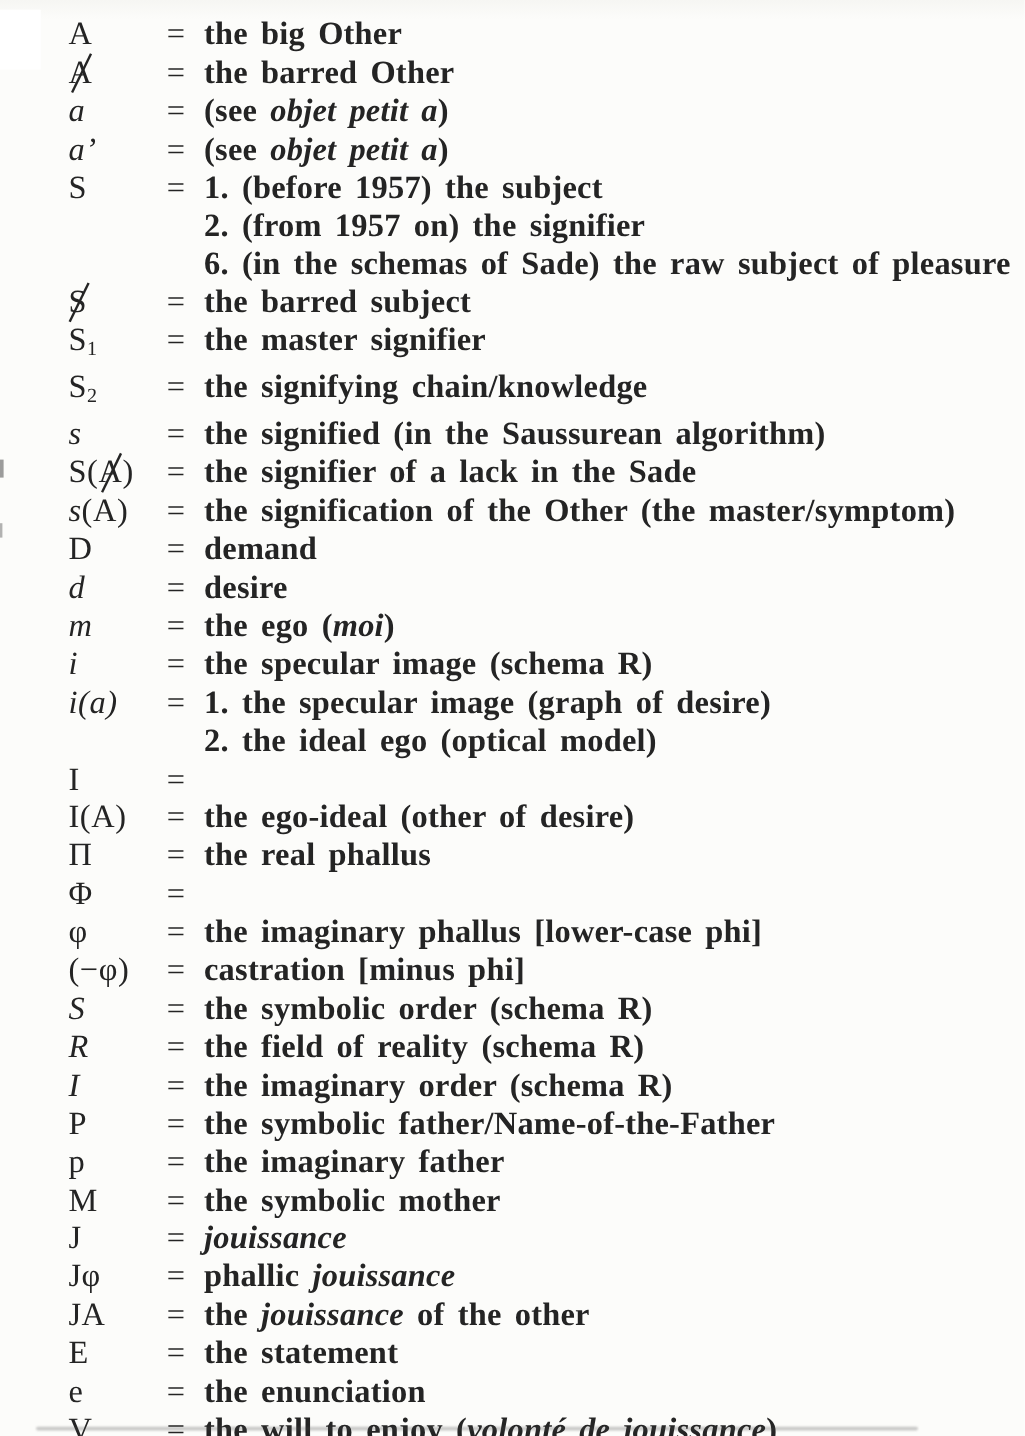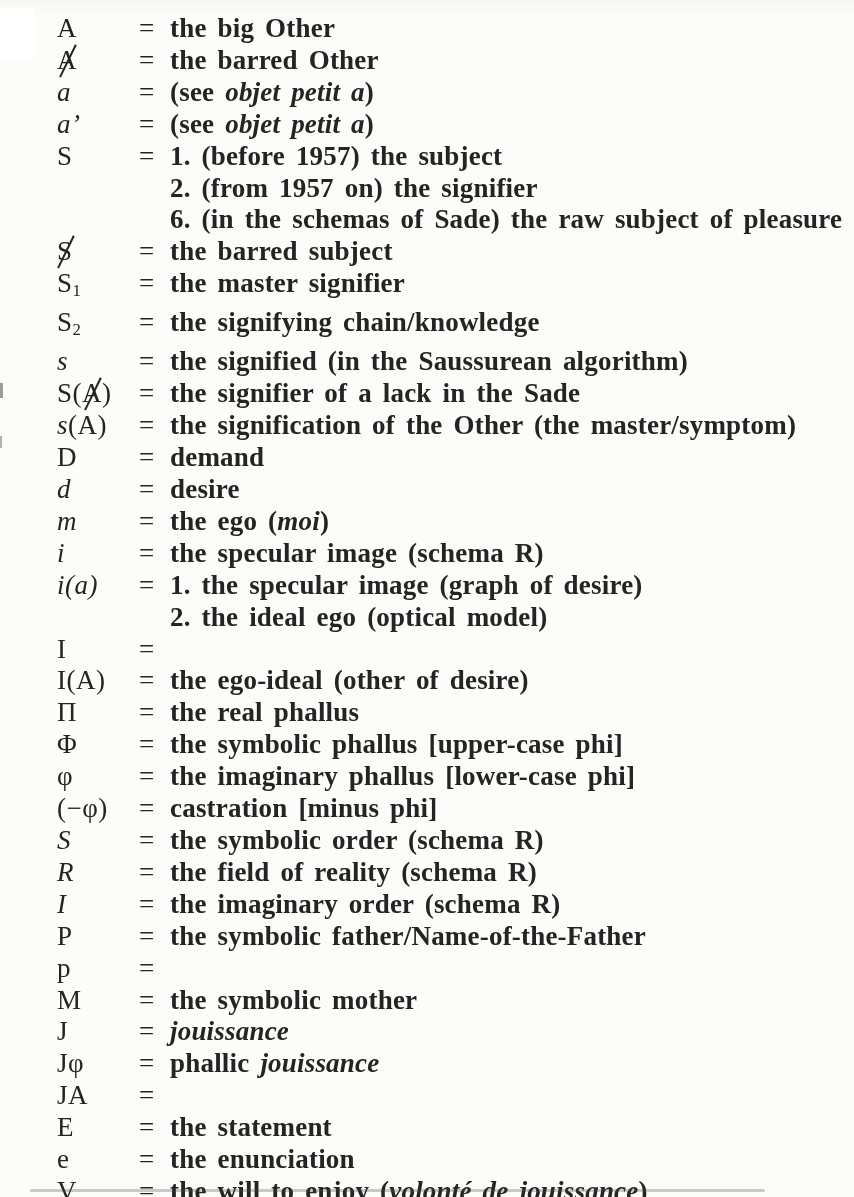--- a/index.html
+++ b/index.html
@@ -178,21 +178,20 @@
         <span class="def"><span>the ego-ideal (other of desire)</span></span>
       </div>
       <div class="row">
         <span class="sym"><span>Π</span></span>
         <span class="eq">=</span>
         <span class="def"><span>the real phallus</span></span>
       </div>
       <div class="row">
         <span class="sym"><span>Φ</span></span>
         <span class="eq">=</span>
-        <span class="def"><span>the symbolic phallus [upper-case phi]</span></span>
       </div>
       <div class="row">
         <span class="sym"><span>φ</span></span>
         <span class="eq">=</span>
         <span class="def"><span>the imaginary phallus [lower-case phi]</span></span>
       </div>
       <div class="row">
         <span class="sym"><span>(−φ)</span></span>
         <span class="eq">=</span>
         <span class="def"><span>castration [minus phi]</span></span>
@@ -213,39 +212,41 @@
         <span class="def"><span>the imaginary order (schema R)</span></span>
       </div>
       <div class="row">
         <span class="sym"><span>P</span></span>
         <span class="eq">=</span>
         <span class="def"><span>the symbolic father/Name-of-the-Father</span></span>
       </div>
       <div class="row">
         <span class="sym"><span>p</span></span>
         <span class="eq">=</span>
+        <span class="def"><span>the imaginary father</span></span>
       </div>
       <div class="row">
         <span class="sym"><span>M</span></span>
         <span class="eq">=</span>
         <span class="def"><span>the symbolic mother</span></span>
       </div>
       <div class="row">
         <span class="sym"><span>J</span></span>
         <span class="eq">=</span>
         <span class="def"><span class="it">jouissance</span></span>
       </div>
       <div class="row">
         <span class="sym"><span>Jφ</span></span>
         <span class="eq">=</span>
         <span class="def"><span>phallic </span><span class="it">jouissance</span></span>
       </div>
       <div class="row">
         <span class="sym"><span>JA</span></span>
         <span class="eq">=</span>
+        <span class="def"><span>the </span><span class="it">jouissance</span><span> of the other</span></span>
       </div>
       <div class="row">
         <span class="sym"><span>E</span></span>
         <span class="eq">=</span>
         <span class="def"><span>the statement</span></span>
       </div>
       <div class="row">
         <span class="sym"><span>e</span></span>
         <span class="eq">=</span>
         <span class="def"><span>the enunciation</span></span>

